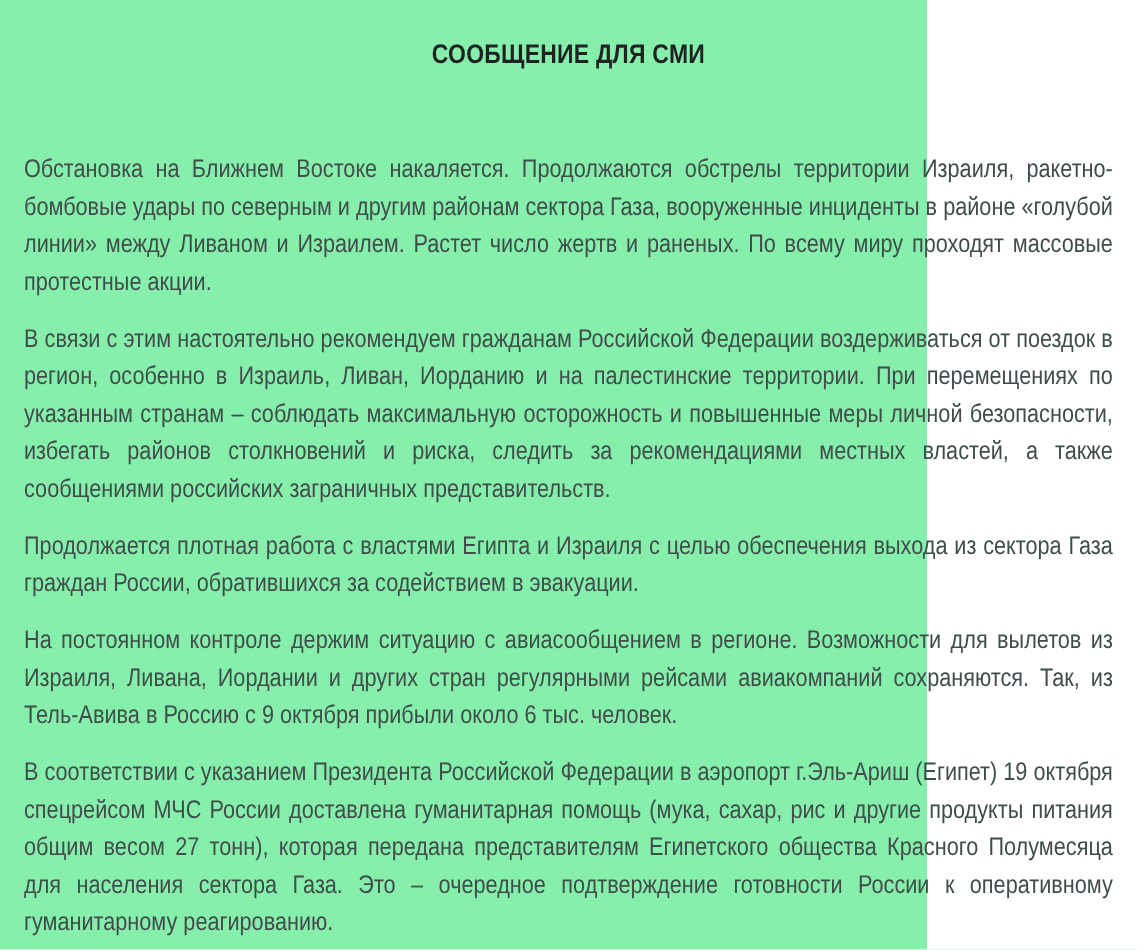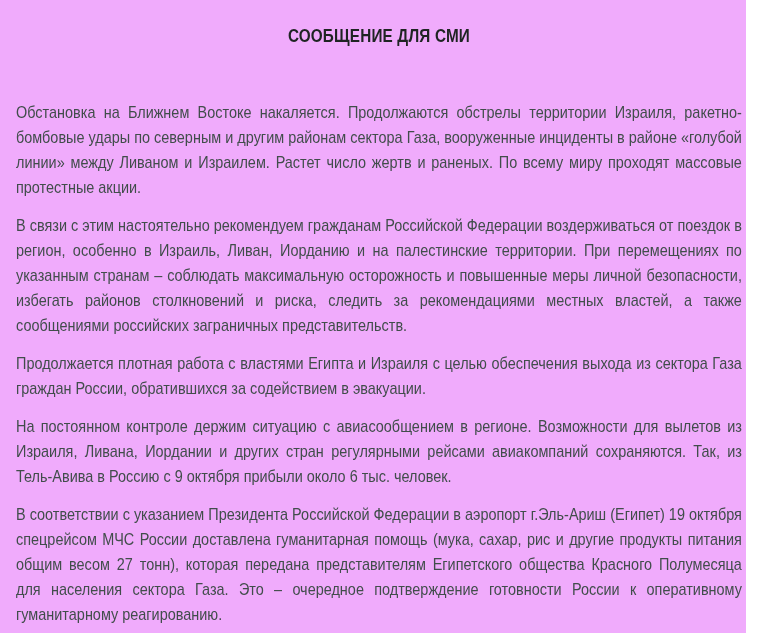--- a/index.html
+++ b/index.html
@@ -6,23 +6,23 @@
     margin: 0;
     padding: 0;
     background: #ffffff;
     width: 758px;
     height: 633px;
     overflow: hidden;
     font-family: "Liberation Sans", sans-serif;
   }
   .page {
     position: relative;
-    width: 746px;
+    width: 618px;
     height: 633px;
-    background: #f0abfc;
+    background: #86efac;
   }
   
   .sheet {
     margin-left: 16px;
     padding-top: 26px;
     width: 854px;
     transform: scaleX(0.85);
     transform-origin: 0 0;
   }
   .doc-title {

